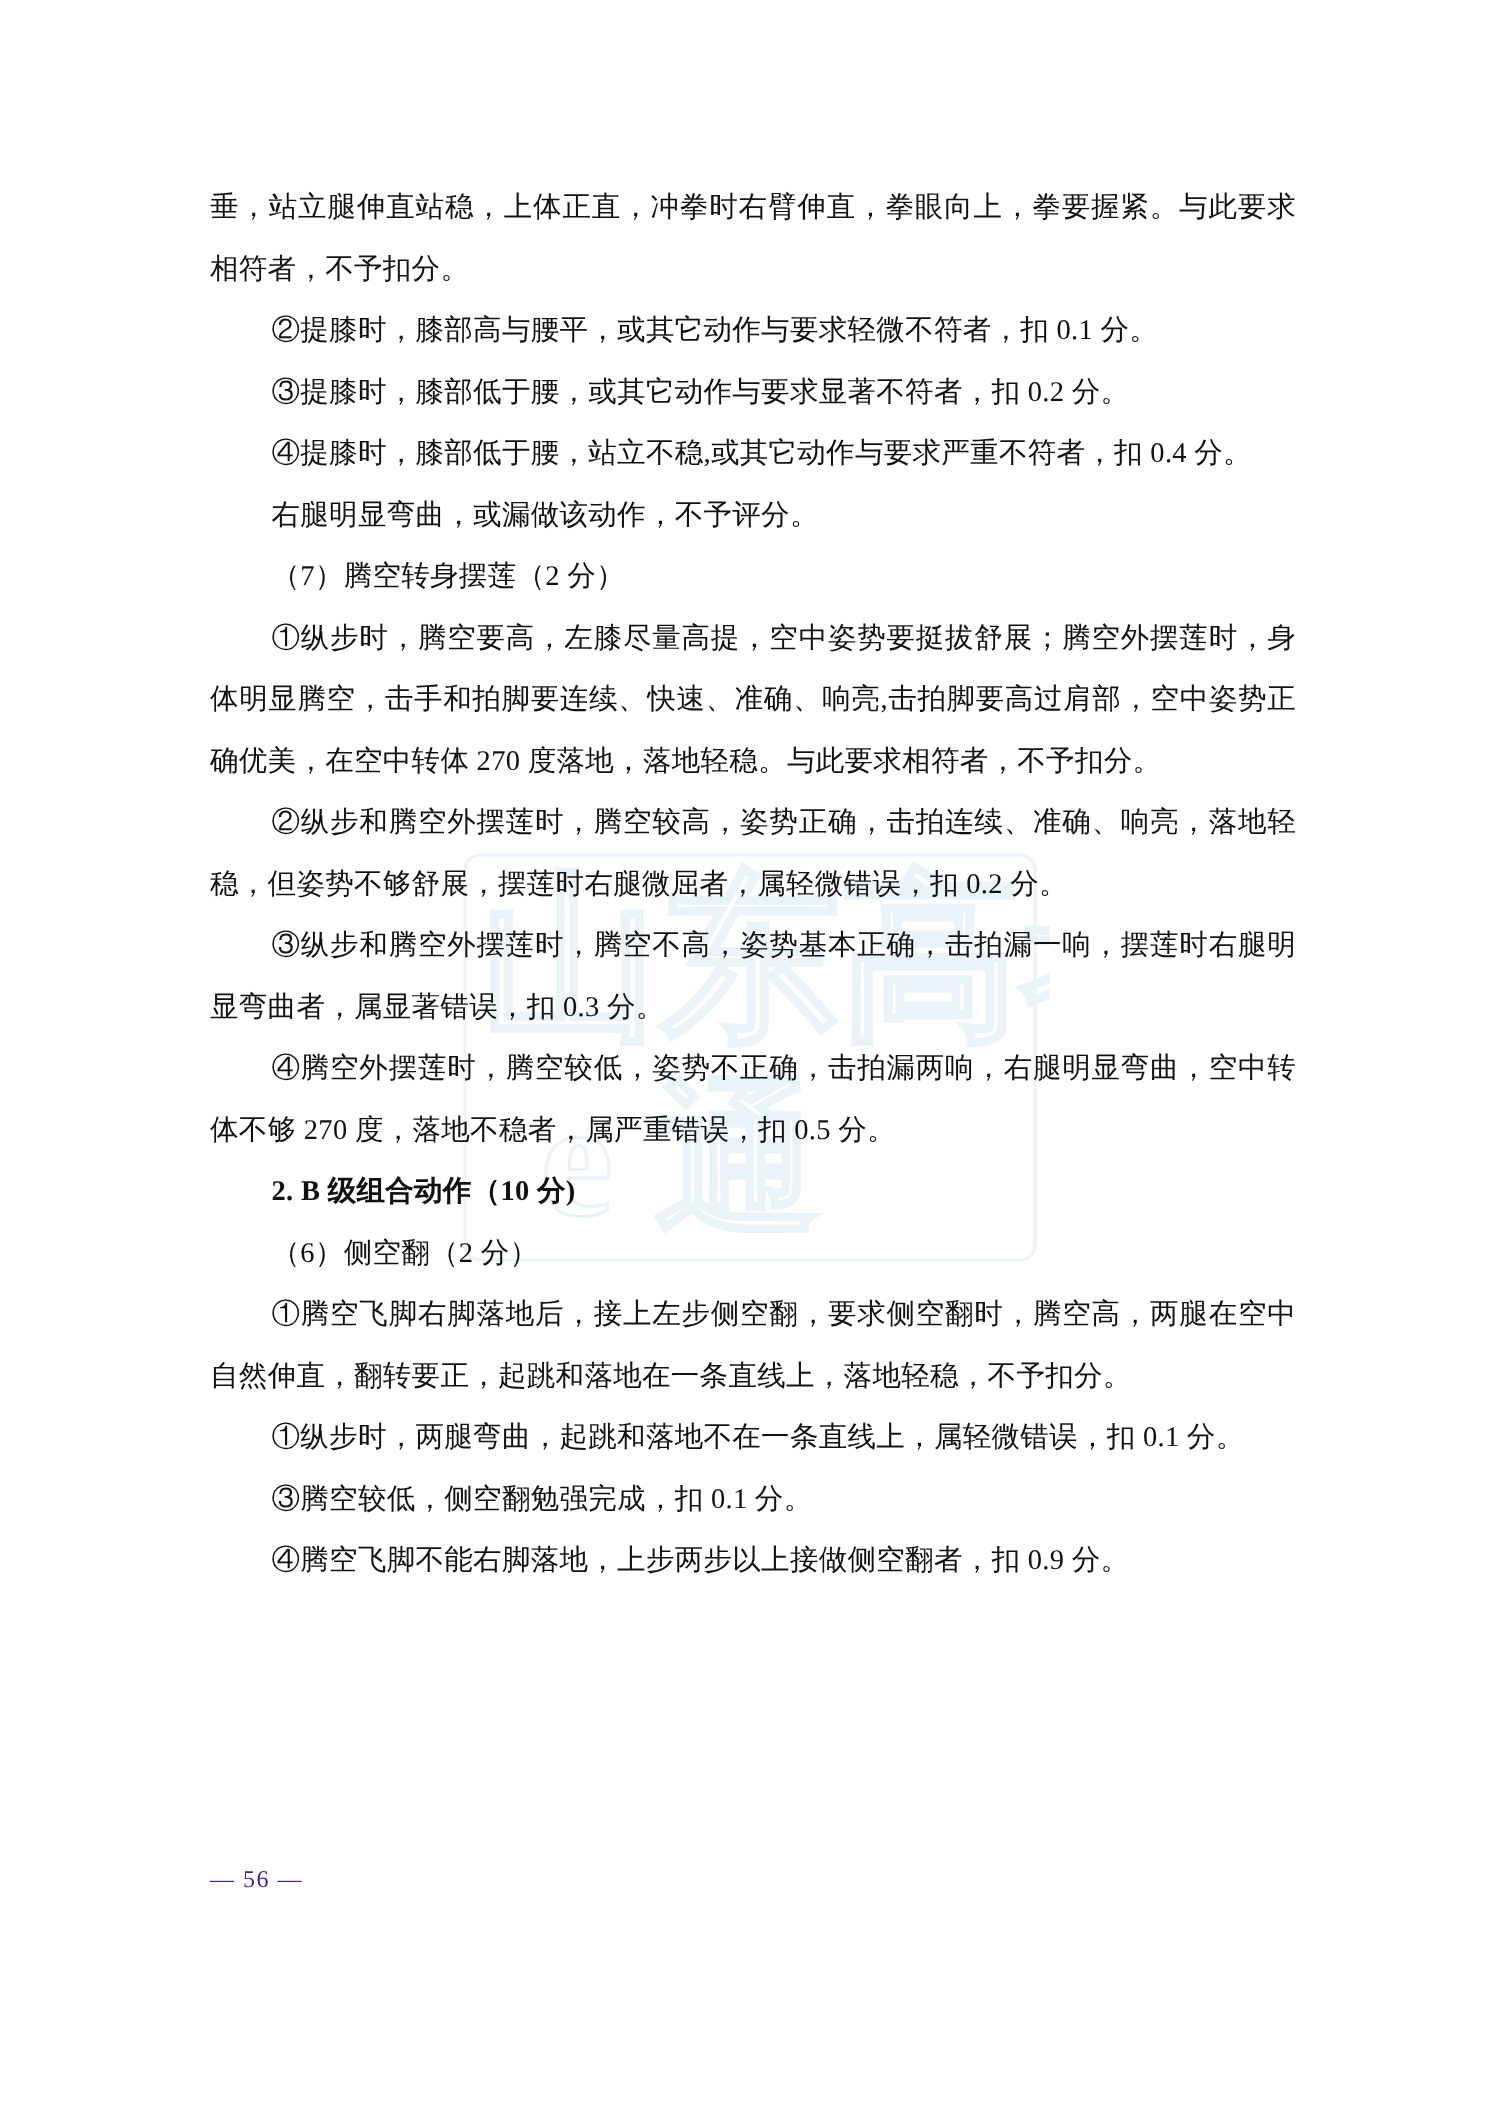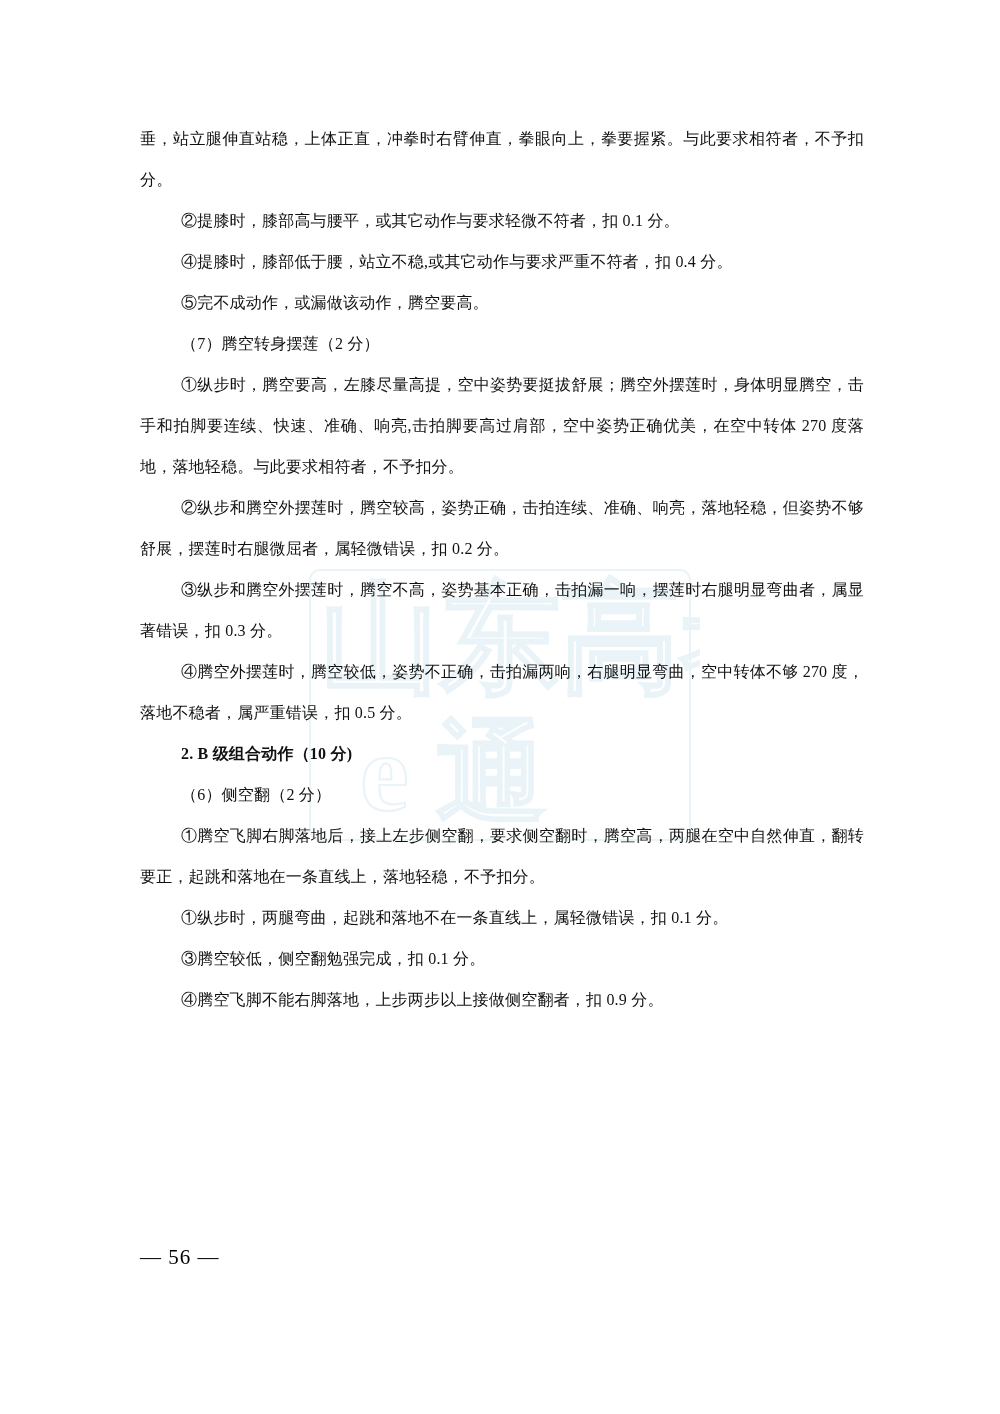--- a/index.html
+++ b/index.html
@@ -23,21 +23,21 @@
     height: 1414px;
     background: #fff;
   }
   .content {
     position: absolute;
     left: 140px;
     top: 118px;
     width: 724px;
   }
   .line {
-    font-size: 16px;
+    font-size: 19px;
     line-height: 41px;
     text-align: justify;
     text-justify: inter-ideograph;
     letter-spacing: 0.2px;
     white-space: pre-wrap;
   }
   .indent {
     text-indent: 41px;
   }
   .bold {
@@ -65,41 +65,42 @@
   }
   .content, .footer {
     position: relative;
     z-index: 2;
   }
   .footer {
     position: absolute;
     left: 140px;
     top: 1245px;
     width: 724px;
-    font-size: 21px;
+    font-size: 16px;
     letter-spacing: 1px;
-    color: #000000;
+    color: #4c1d95;
   }
 </style>
 </head>
 <body>
 
 <div class="page">
 
   <svg class="watermark" viewBox="0 0 400 330" xmlns="http://www.w3.org/2000/svg">
     <text class="wm-text" x="20" y="140" font-size="120">山东高考</text>
     <text class="wm-text" x="60" y="270" font-size="110">e 通</text>
     <rect x="10" y="30" width="380" height="270" fill="none" stroke="#b9d9ea" stroke-width="2" rx="10"></rect>
   </svg>
 
   <div class="content">
     <p class="line para">垂，站立腿伸直站稳，上体正直，冲拳时右臂伸直，拳眼向上，拳要握紧。与此要求相符者，不予扣分。</p>
     <p class="line para indent">②提膝时，膝部高与腰平，或其它动作与要求轻微不符者，扣 0.1 分。</p>
+    <p class="line para indent">③提膝时，膝部低于腰，或其它动作与要求显著不符者，扣 0.2 分。</p>
     <p class="line para indent">④提膝时，膝部低于腰，站立不稳,或其它动作与要求严重不符者，扣 0.4 分。</p>
-    <p class="line para indent">⑤完不成动作，或漏做该动作，腾空要高。</p>
+    <p class="line para indent">右腿明显弯曲，或漏做该动作，不予评分。</p>
     <p class="line para indent">（7）腾空转身摆莲（2 分）</p>
     <p class="line para indent">①纵步时，腾空要高，左膝尽量高提，空中姿势要挺拔舒展；腾空外摆莲时，身体明显腾空，击手和拍脚要连续、快速、准确、响亮,击拍脚要高过肩部，空中姿势正确优美，在空中转体 270 度落地，落地轻稳。与此要求相符者，不予扣分。</p>
     <p class="line para indent">②纵步和腾空外摆莲时，腾空较高，姿势正确，击拍连续、准确、响亮，落地轻稳，但姿势不够舒展，摆莲时右腿微屈者，属轻微错误，扣 0.2 分。</p>
     <p class="line para indent">③纵步和腾空外摆莲时，腾空不高，姿势基本正确，击拍漏一响，摆莲时右腿明显弯曲者，属显著错误，扣 0.3 分。</p>
     <p class="line para indent">④腾空外摆莲时，腾空较低，姿势不正确，击拍漏两响，右腿明显弯曲，空中转体不够 270 度，落地不稳者，属严重错误，扣 0.5 分。</p>
     <p class="line para indent bold">2. B 级组合动作（10 分)</p>
     <p class="line para indent">（6）侧空翻（2 分）</p>
     <p class="line para indent">①腾空飞脚右脚落地后，接上左步侧空翻，要求侧空翻时，腾空高，两腿在空中自然伸直，翻转要正，起跳和落地在一条直线上，落地轻稳，不予扣分。</p>
     <p class="line para indent">①纵步时，两腿弯曲，起跳和落地不在一条直线上，属轻微错误，扣 0.1 分。</p>
     <p class="line para indent">③腾空较低，侧空翻勉强完成，扣 0.1 分。</p>

